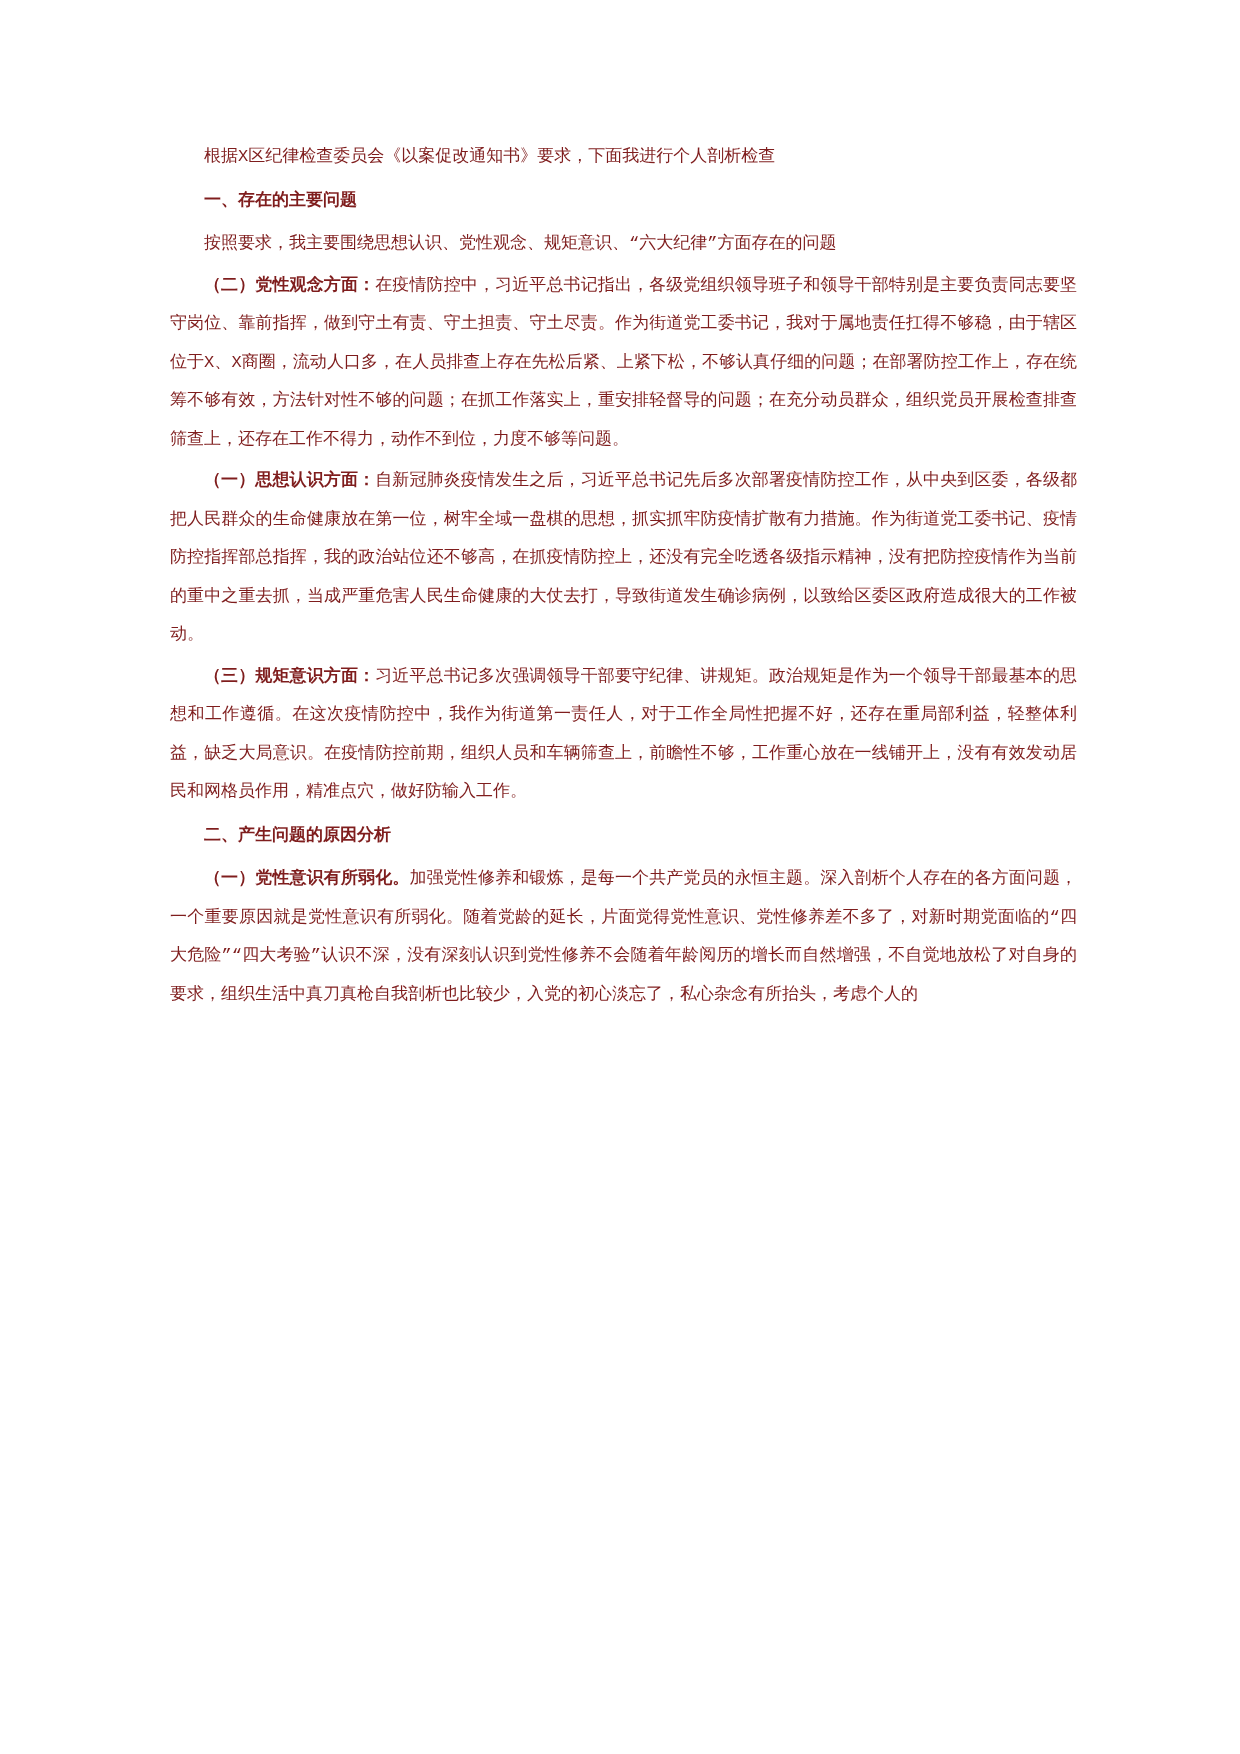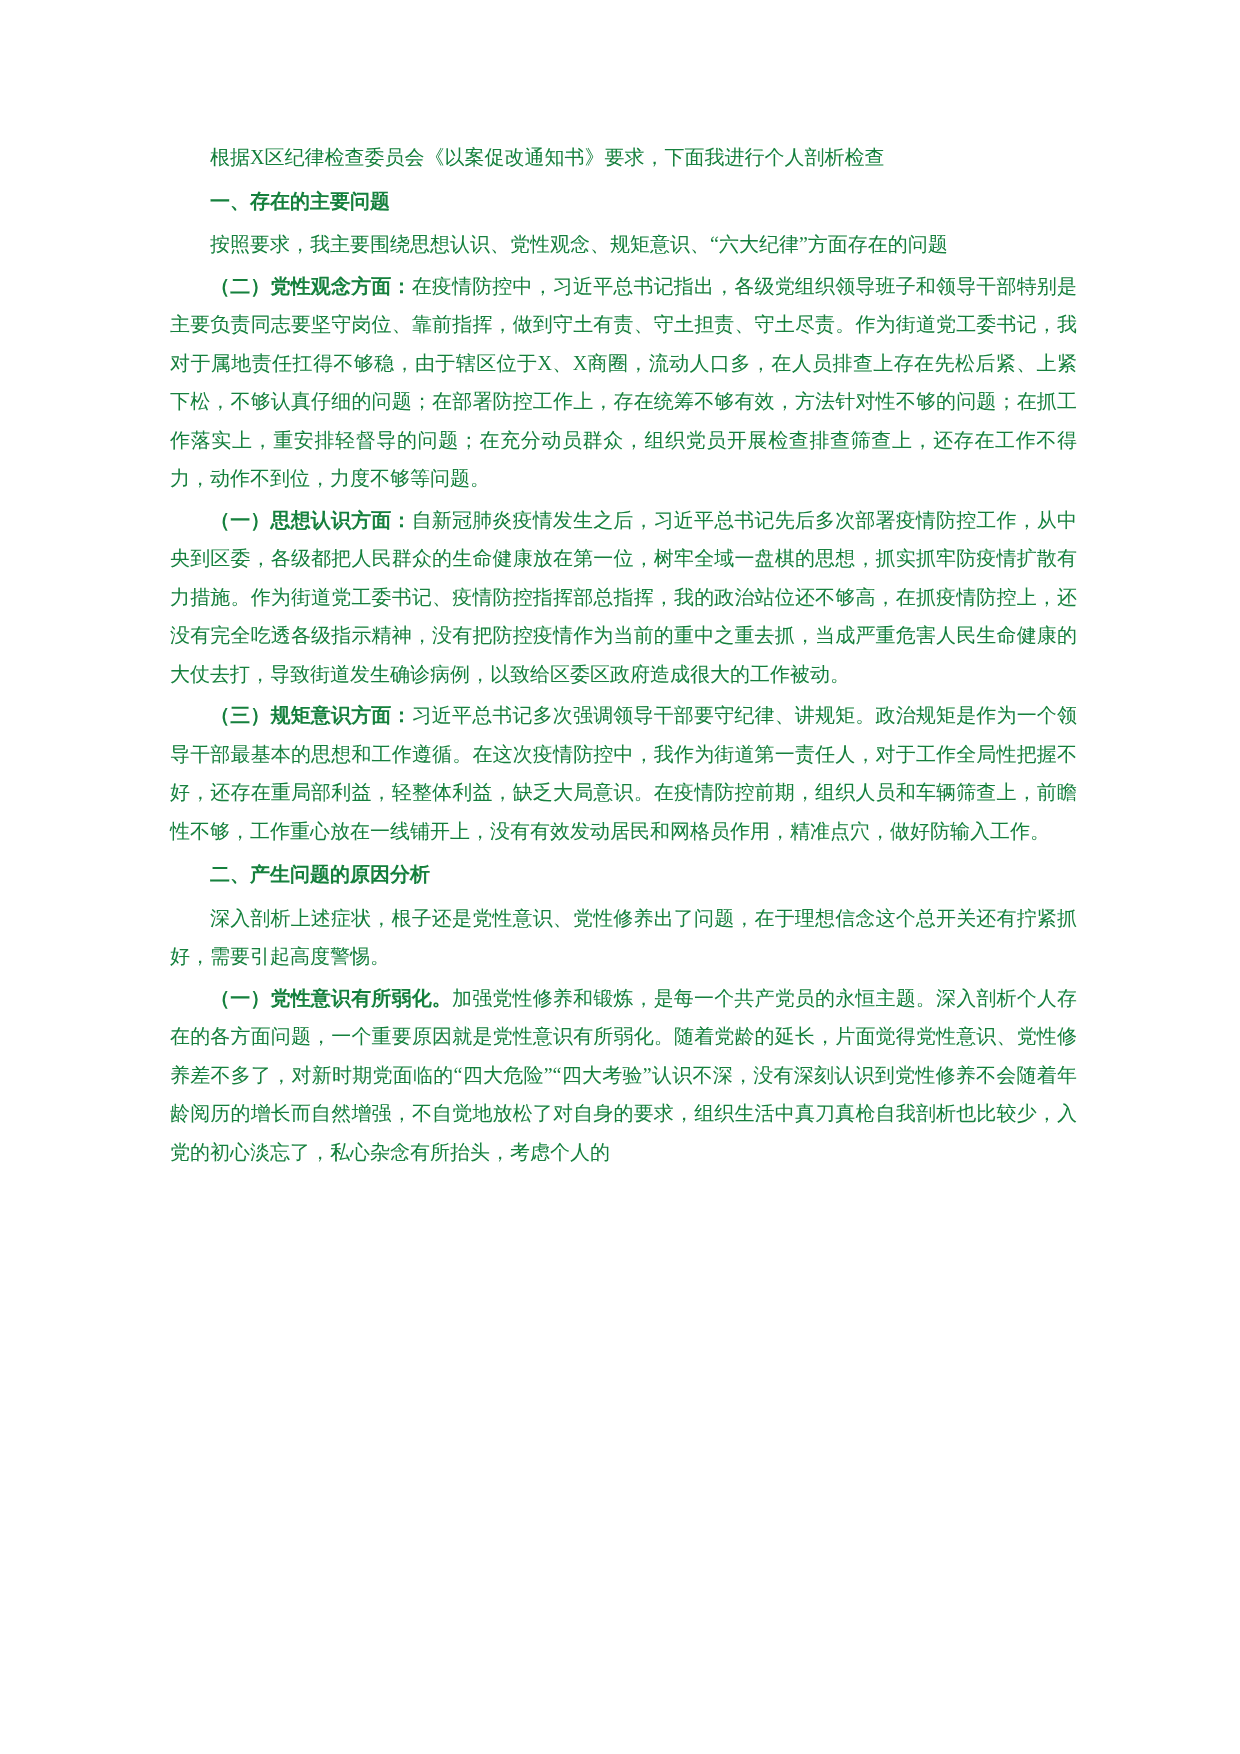--- a/index.html
+++ b/index.html
@@ -10,24 +10,24 @@
   .page {
     position: relative;
     width: 1240px;
     height: 1754px;
     background: #ffffff;
     box-sizing: border-box;
     padding: 138px 163px 0 170px;
     overflow: hidden;
   }
   .doc {
-    font-family: Liberation Serif, serif;
-    font-size: 20px;
+    font-family: Liberation Mono, monospace;
+    font-size: 17px;
     line-height: 38.5px;
-    color: #15803d;
+    color: #7f1d1d;
     text-align: justify;
   }
   .doc p {
     margin: 0 0 3px 0;
     text-indent: 2em;
   }
   .doc p.heading {
     font-weight: bold;
     margin: 5px 0 5px 0;
   }
@@ -40,16 +40,15 @@
 
 <div class="page">
   <div class="doc">
       <p class="body"><span class="run">根据X区纪律检查委员会《以案促改通知书》要求，下面我进行个人剖析检查</span></p>
       <p class="heading"><span class="run bold">一、存在的主要问题</span></p>
       <p class="body"><span class="run">按照要求，我主要围绕思想认识、党性观念、规矩意识、“六大纪律”方面存在的问题</span></p>
       <p class="body"><span class="run bold">（二）党性观念方面：</span><span class="run">在疫情防控中，习近平总书记指出，各级党组织领导班子和领导干部特别是主要负责同志要坚守岗位、靠前指挥，做到守土有责、守土担责、守土尽责。作为街道党工委书记，我对于属地责任扛得不够稳，由于辖区位于X、X商圈，流动人口多，在人员排查上存在先松后紧、上紧下松，不够认真仔细的问题；在部署防控工作上，存在统筹不够有效，方法针对性不够的问题；在抓工作落实上，重安排轻督导的问题；在充分动员群众，组织党员开展检查排查筛查上，还存在工作不得力，动作不到位，力度不够等问题。</span></p>
       <p class="body"><span class="run bold">（一）思想认识方面：</span><span class="run">自新冠肺炎疫情发生之后，习近平总书记先后多次部署疫情防控工作，从中央到区委，各级都把人民群众的生命健康放在第一位，树牢全域一盘棋的思想，抓实抓牢防疫情扩散有力措施。作为街道党工委书记、疫情防控指挥部总指挥，我的政治站位还不够高，在抓疫情防控上，还没有完全吃透各级指示精神，没有把防控疫情作为当前的重中之重去抓，当成严重危害人民生命健康的大仗去打，导致街道发生确诊病例，以致给区委区政府造成很大的工作被动。</span></p>
       <p class="body"><span class="run bold">（三）规矩意识方面：</span><span class="run">习近平总书记多次强调领导干部要守纪律、讲规矩。政治规矩是作为一个领导干部最基本的思想和工作遵循。在这次疫情防控中，我作为街道第一责任人，对于工作全局性把握不好，还存在重局部利益，轻整体利益，缺乏大局意识。在疫情防控前期，组织人员和车辆筛查上，前瞻性不够，工作重心放在一线铺开上，没有有效发动居民和网格员作用，精准点穴，做好防输入工作。</span></p>
       <p class="heading"><span class="run bold">二、产生问题的原因分析</span></p>
-      <p class="body"><span class="run">深入剖析上述症状，根子还是党性意识、党性修养出了问题，在于理想信念这个总开关还有拧紧抓好，需要引起高度警惕。</span></p>
       <p class="body"><span class="run bold">（一）党性意识有所弱化。</span><span class="run">加强党性修养和锻炼，是每一个共产党员的永恒主题。深入剖析个人存在的各方面问题，一个重要原因就是党性意识有所弱化。随着党龄的延长，片面觉得党性意识、党性修养差不多了，对新时期党面临的“四大危险”“四大考验”认识不深，没有深刻认识到党性修养不会随着年龄阅历的增长而自然增强，不自觉地放松了对自身的要求，组织生活中真刀真枪自我剖析也比较少，入党的初心淡忘了，私心杂念有所抬头，考虑个人的</span></p>
     </div>
 </div>
 
 </body></html>

